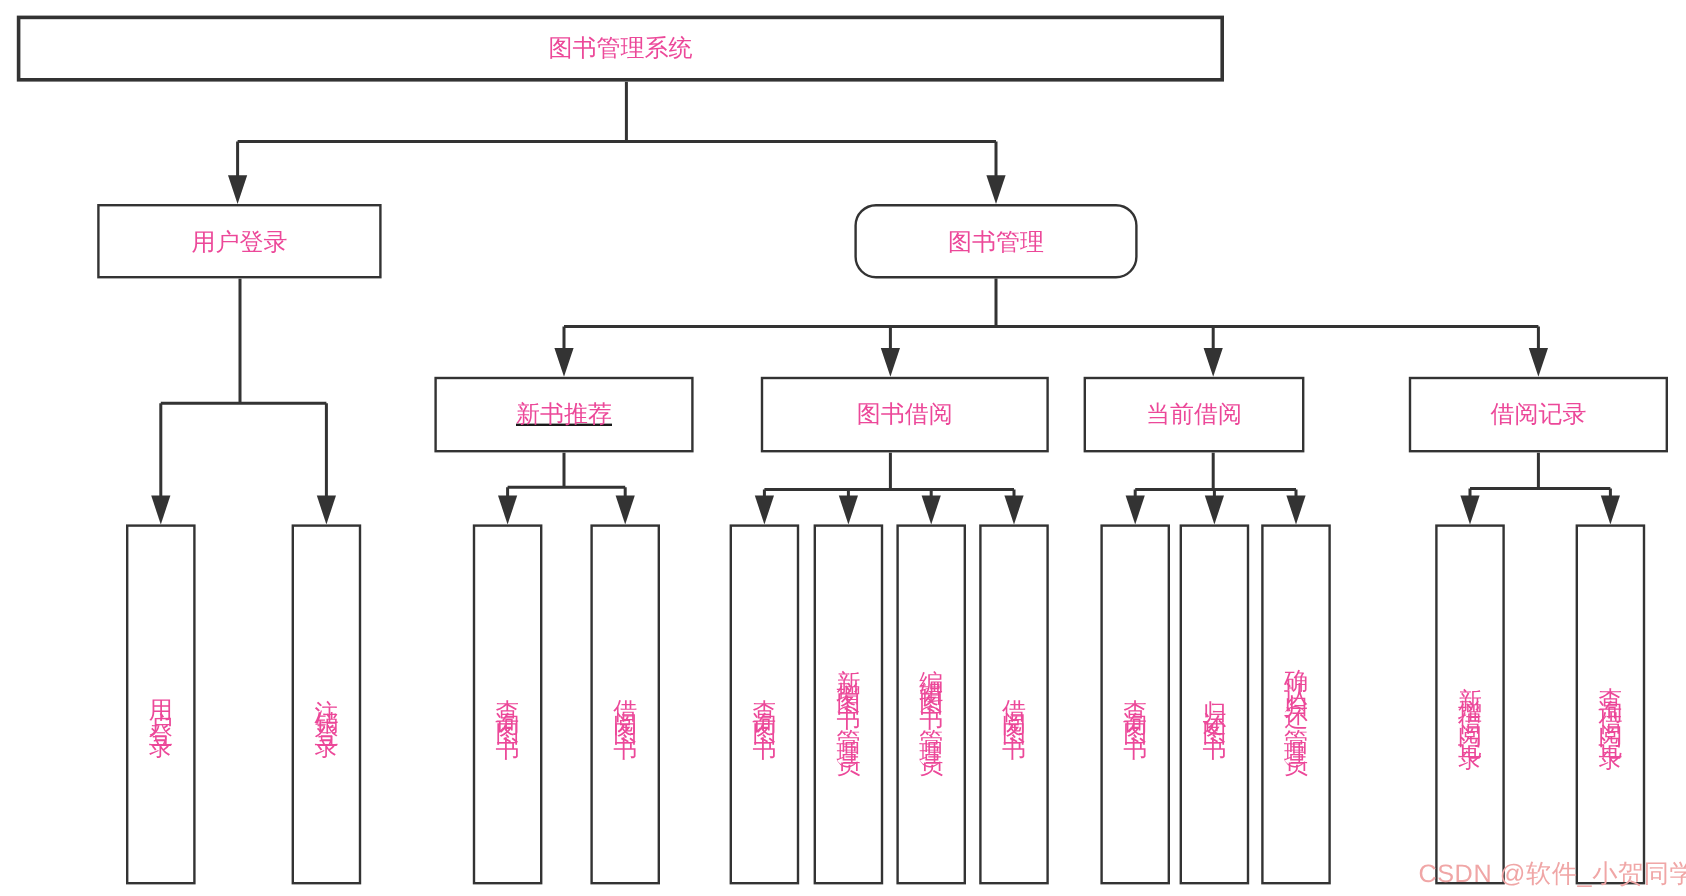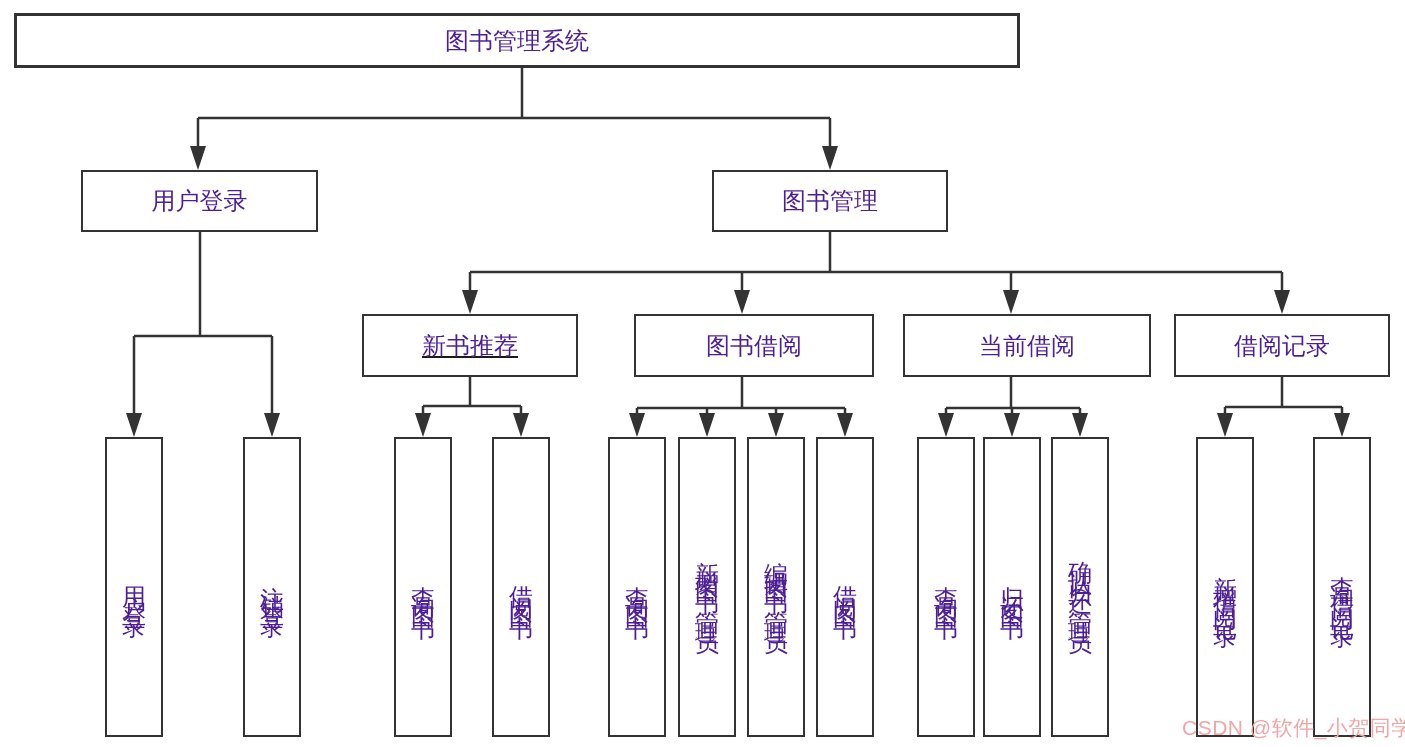--- a/index.html
+++ b/index.html
@@ -22,37 +22,37 @@
     box-sizing: border-box;
     background: #ffffff;
     border: 2.5px solid #333333;
     display: flex;
     align-items: center;
     justify-content: center;
     z-index: 1;
   }
   .box.root { border-width: 3px; }
   .box .lbl {
-    font-size: 24px;
+    font-size: 20px;
     white-space: nowrap;
-    color: #4c1d95;
+    color: #ec4899;
   }
   .box.leaf .lbl {
     writing-mode: vertical-lr;
     text-orientation: mixed;
     letter-spacing: 10px;
     white-space: nowrap;
   }
   
   .n-root   { left: 14px;   top: 13px;  width: 1006px; height: 55px; }
   .n-l2a    { left: 81px;   top: 170px; width: 237px;  height: 62px; }
-  .n-l2b    { left: 712px;  top: 170px; width: 236px;  height: 62px; }
+  .n-l2b    { left: 712px;  top: 170px; width: 236px;  height: 62px; border-radius: 18px; }
   .n-l3a    { left: 362px;  top: 314px; width: 216px;  height: 63px; text-decoration: underline; }
   .n-l3b    { left: 634px;  top: 314px; width: 240px;  height: 63px; }
-  .n-l3c    { left: 903px;  top: 314px; width: 248px;  height: 63px; }
+  .n-l3c    { left: 903px;  top: 314px; width: 184px;  height: 63px; }
   .n-l3d    { left: 1174px; top: 314px; width: 216px;  height: 63px; }
   .leaf     { top: 437px; width: 58px; height: 300px; }
   .lf-1a { left: 105px; }  .lf-1b { left: 243px; }
   .lf-2a { left: 394px; }  .lf-2b { left: 492px; }
   .lf-3a { left: 608px; }  .lf-3b { left: 678px; }  .lf-3c { left: 747px; }  .lf-3d { left: 816px; }
   .lf-4a { left: 917px; }  .lf-4b { left: 983px; }  .lf-4c { left: 1051px; }
   .lf-5a { left: 1196px; } .lf-5b { left: 1313px; }
   .watermark {
     position: absolute;
     left: 1182px;

